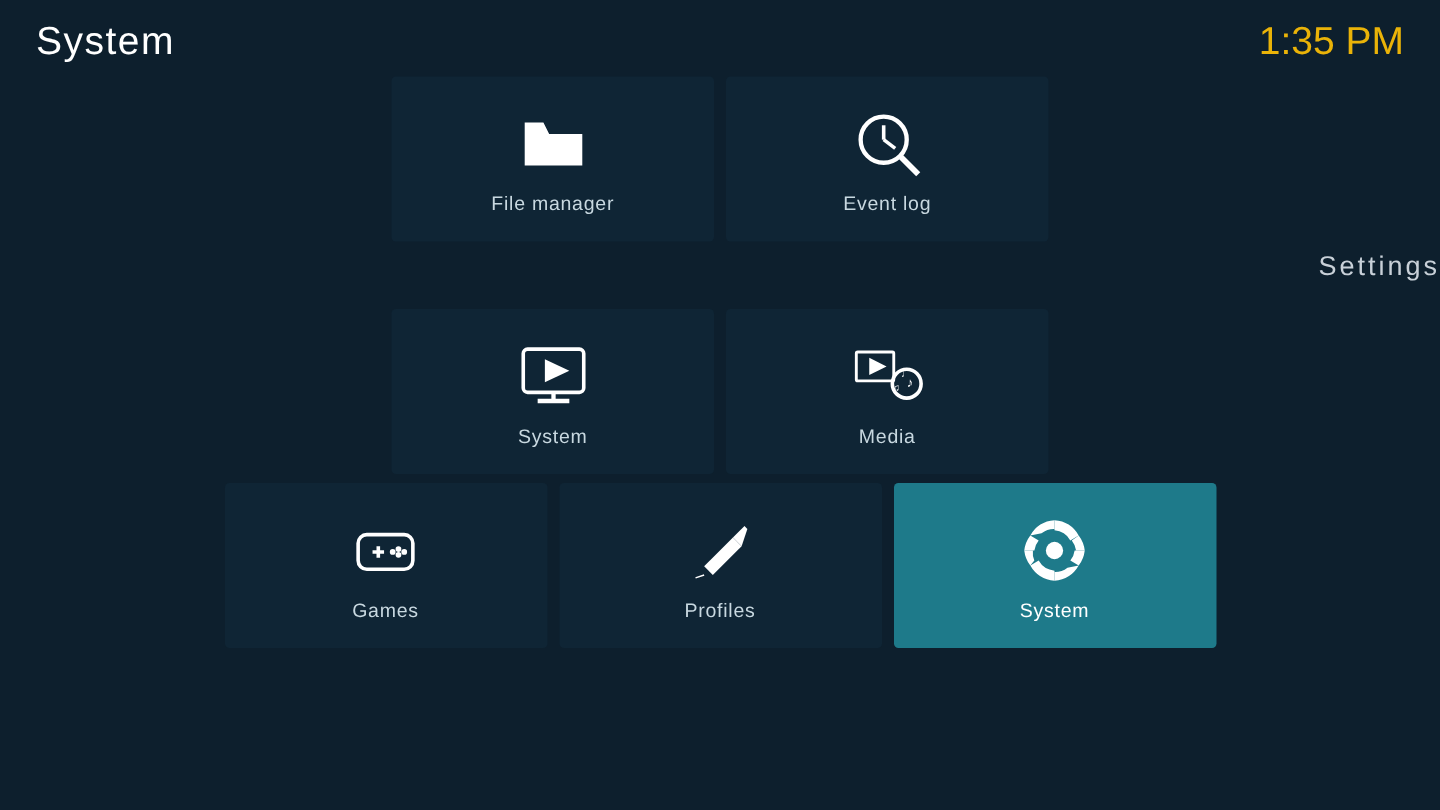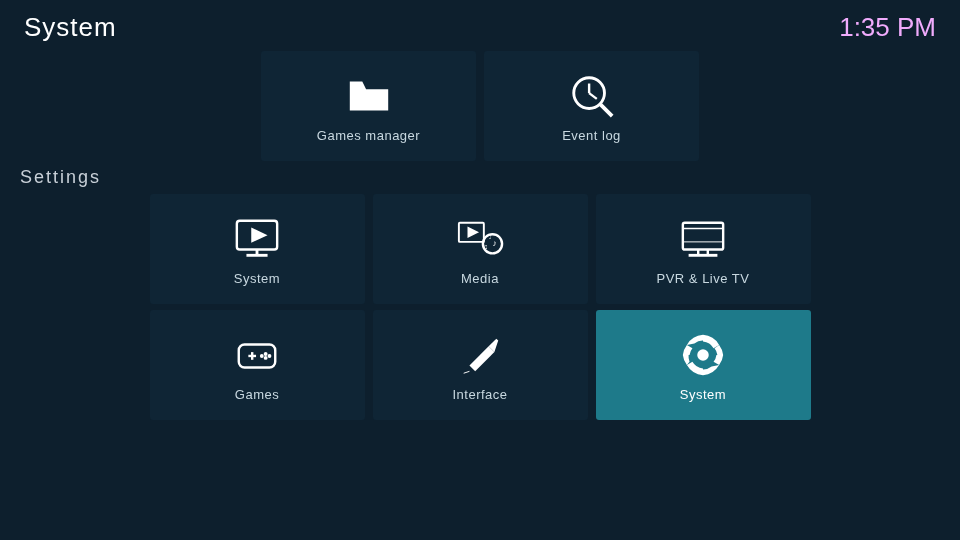--- a/index.html
+++ b/index.html
@@ -25,36 +25,36 @@
     #app-title {
       font-size: 26px;
       font-weight: 300;
       letter-spacing: 1px;
       color: #fff;
     }
 
     #clock {
       font-size: 26px;
       font-weight: 300;
-      color: #f0abfc;
+      color: #eab308;
     }
 
     
     #top-tiles {
       display: flex;
       justify-content: center;
       gap: 8px;
       padding: 0 20px;
       margin-bottom: 6px;
     }
 
     
     #settings-label-row {
-      text-align: left;
-      margin: 4px 0 6px;
+      text-align: right;
+      margin: 4px 0 18px;
       padding-left: 20px;
     }
 
     #settings-label {
       font-size: 18px;
       font-weight: 300;
       color: #c8d0d8;
       letter-spacing: 2px;
     }
 
@@ -121,21 +121,21 @@
   <span id="clock">1:35 PM</span>
 </div>
 
 <div id="top-tiles">
     <div class="tile">
       <div class="tile-icon">
         <svg viewBox="0 0 50 50" fill="white">
           <path d="M5 10 L5 40 L45 40 L45 18 L22 18 L18 10 Z"></path>
         </svg>
       </div>
-      <span class="tile-label">Games manager</span>
+      <span class="tile-label">File manager</span>
     </div>
     <div class="tile">
       <div class="tile-icon">
         <svg viewBox="0 0 50 50" fill="white">
           <circle cx="22" cy="22" r="16" fill="none" stroke="white" stroke-width="3"></circle>
       <line x1="22" y1="12" x2="22" y2="22" stroke="white" stroke-width="2.5"></line>
       <line x1="22" y1="22" x2="30" y2="28" stroke="white" stroke-width="2.5"></line>
       <line x1="34" y1="34" x2="46" y2="46" stroke="white" stroke-width="4"></line>
       </svg>
       </div>
@@ -164,33 +164,20 @@
         <svg viewBox="0 0 50 50" fill="white">
           <rect x="3" y="8" width="26" height="20" rx="1" fill="none" stroke="white" stroke-width="2"></rect>
       <polygon points="12,12 12,24 24,18" fill="white"></polygon>
       <circle cx="38" cy="30" r="10" fill="none" stroke="white" stroke-width="2.5"></circle>
       <text x="34" y="25" fill="white" font-size="7" font-family="Arial">♩</text>
       <text x="38" y="32" fill="white" font-size="9" font-family="Arial">♪</text>
       <text x="28" y="35" fill="white" font-size="7" font-family="Arial">♫</text>
       </svg>
       </div>
       <span class="tile-label">Media</span>
-    </div>
-    <div class="tile">
-      <div class="tile-icon">
-        <svg viewBox="0 0 50 50" fill="white">
-          <rect x="4" y="8" width="42" height="28" rx="2" fill="none" stroke="white" stroke-width="2.5"></rect>
-      <line x1="10" y1="42" x2="40" y2="42" stroke="white" stroke-width="3"></line>
-      <line x1="20" y1="36" x2="20" y2="42" stroke="white" stroke-width="2.5"></line>
-      <line x1="30" y1="36" x2="30" y2="42" stroke="white" stroke-width="2.5"></line>
-      <line x1="4" y1="14" x2="46" y2="14" stroke="white" stroke-width="1.5"></line>
-      <line x1="4" y1="28" x2="46" y2="28" stroke="white" stroke-width="1"></line>
-      </svg>
-      </div>
-      <span class="tile-label">PVR &amp; Live TV</span>
     </div>
   </div>
 
 <div id="settings-row2">
     <div class="tile">
       <div class="tile-icon">
         <svg viewBox="0 0 50 50" fill="white">
           <rect x="6" y="14" width="38" height="24" rx="6" fill="none" stroke="white" stroke-width="2.5"></rect>
       <line x1="20" y1="22" x2="20" y2="30" stroke="white" stroke-width="2.5"></line>
       <line x1="16" y1="26" x2="24" y2="26" stroke="white" stroke-width="2.5"></line>
@@ -203,21 +190,21 @@
       <span class="tile-label">Games</span>
     </div>
     <div class="tile">
       <div class="tile-icon">
         <svg viewBox="0 0 50 50" fill="white">
       <path d="M14 36 L34 16 L40 22 L20 42 Z" fill="white"></path>
       <path d="M34 16 L42 8 L44 10 L40 22 Z" fill="white"></path>
       <line x1="14" y1="42" x2="8" y2="44" stroke="white" stroke-width="1"></line>
       </svg>
       </div>
-      <span class="tile-label">Interface</span>
+      <span class="tile-label">Profiles</span>
     </div>
     <div class="tile active">
       <div class="tile-icon">
         <svg viewBox="0 0 50 50" fill="white">
           <circle cx="25" cy="25" r="6" fill="white"></circle>
       <path d="M25 4 A21 21 0 0 1 41.8 14.5 L36 18 A14 14 0 0 0 25 11 Z" fill="white"></path>
       <path d="M41.8 14.5 A21 21 0 0 1 46 25 L40 25 A14 14 0 0 0 37 18 Z" fill="white"></path>
       <path d="M46 25 A21 21 0 0 1 41.8 35.5 L36 32 A14 14 0 0 0 39 25 Z" fill="white"></path>
       <path d="M41.8 35.5 A21 21 0 0 1 25 46 L25 40 A14 14 0 0 0 34 37 Z" fill="white"></path>
       <path d="M25 46 A21 21 0 0 1 8.2 35.5 L14 32 A14 14 0 0 0 25 39 Z" fill="white"></path>

